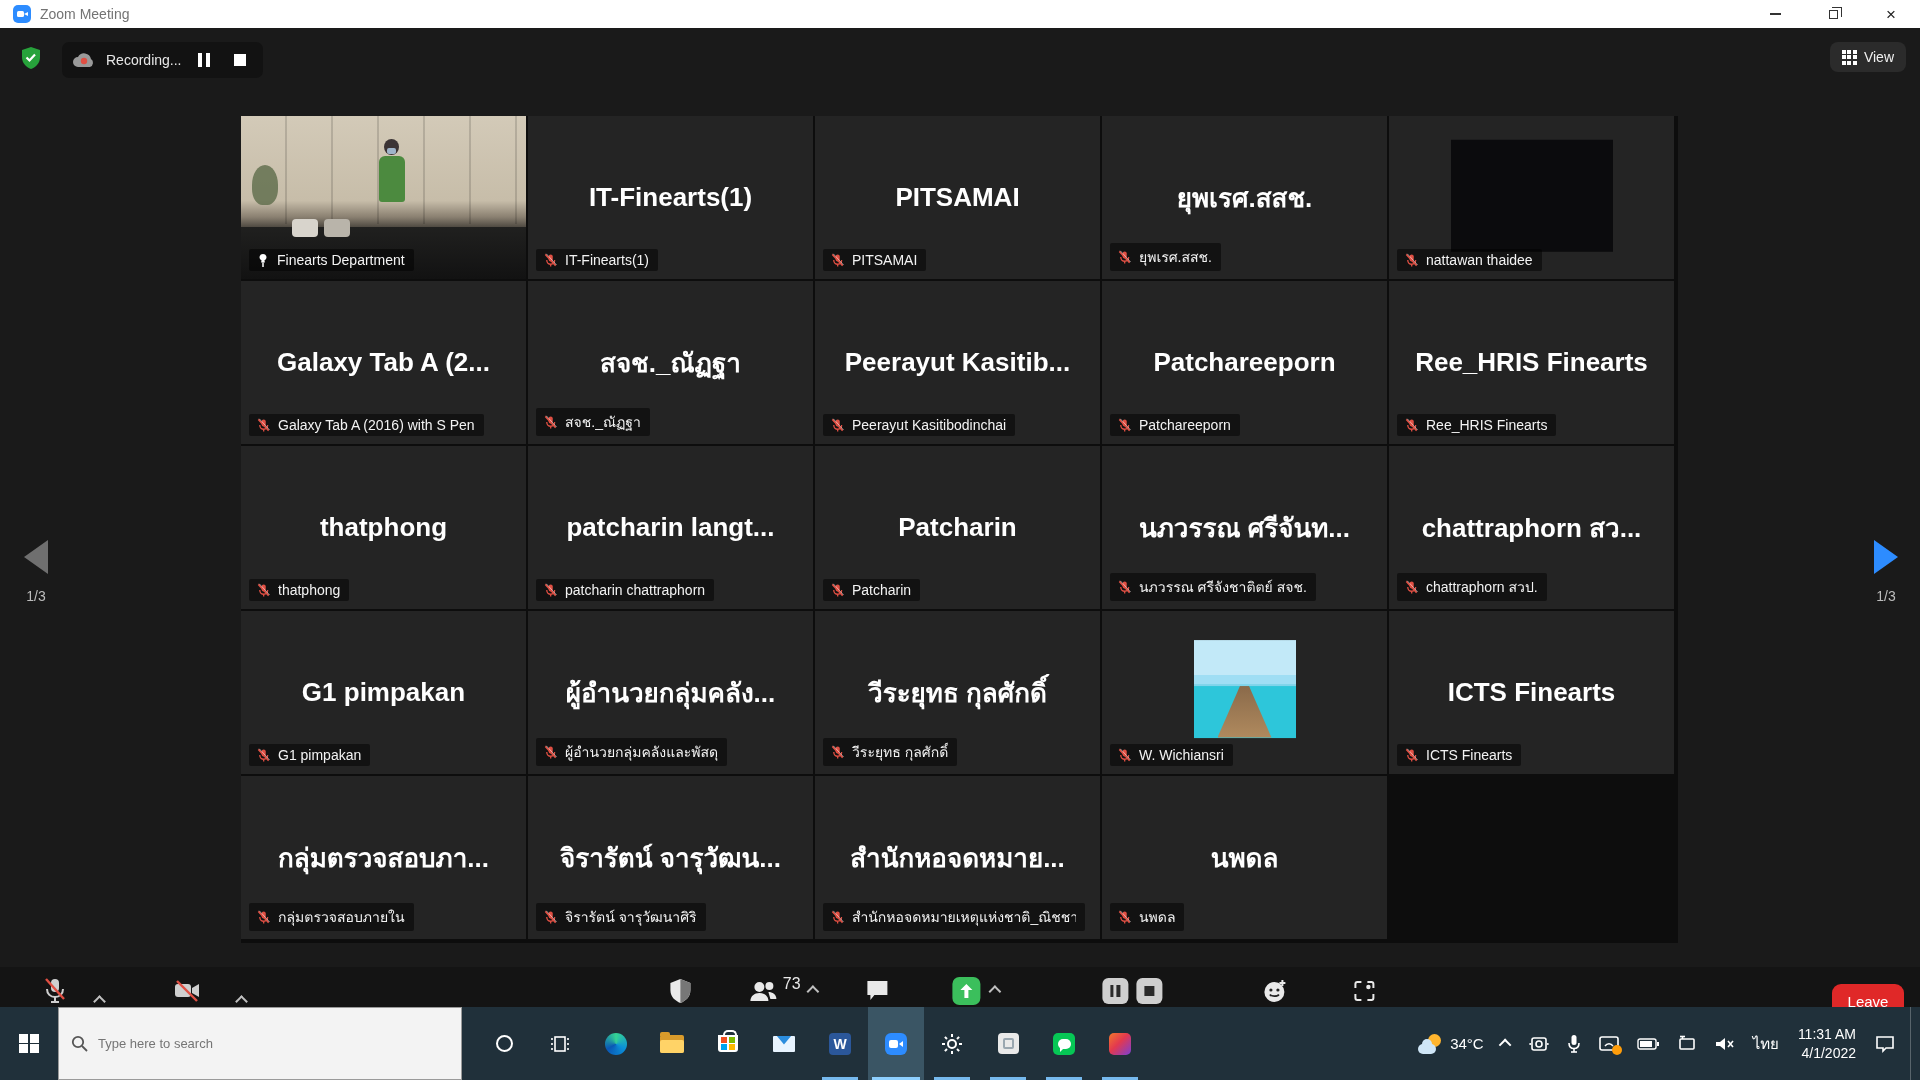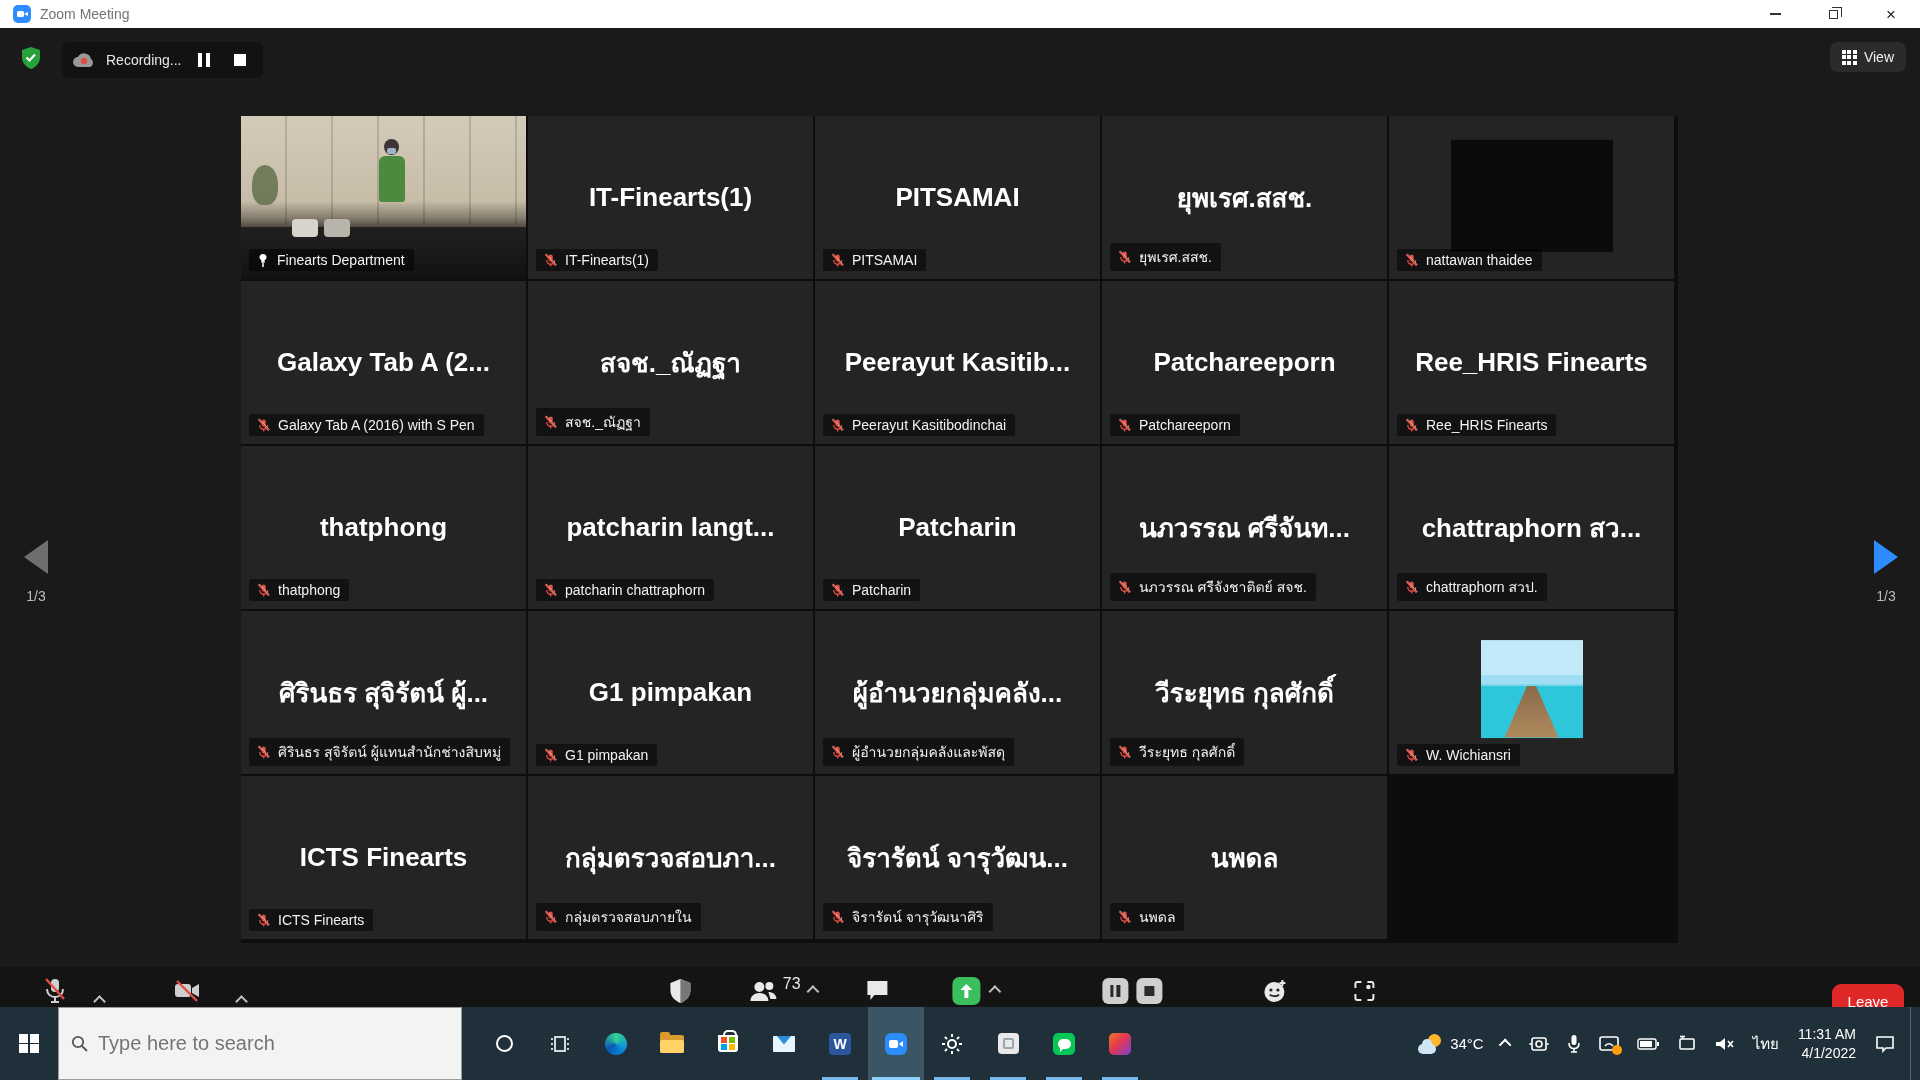--- a/index.html
+++ b/index.html
@@ -115,21 +115,21 @@
 
   
   .taskbar { position:absolute; left:0; top:1007px; width:1920px; height:73px; background:#20303a;
     display:flex; align-items:center; }
   .start { width:58px; height:100%; display:flex; align-items:center; justify-content:center; }
   .win-logo { display:grid; grid-template-columns:9px 9px; gap:1.5px; transform:none; }
   .win-logo i { width:9px; height:9px; background:#fff; }
   .search-box { width:404px; height:100%; background:#f3f3f3; border:1px solid #9a9a9a;
     display:flex; align-items:center; gap:10px; padding:0 12px; }
   .search-box svg { flex:none; }
-  .search-box input { border:none; outline:none; background:transparent; font-size:20px; color:#444;
+  .search-box input { border:none; outline:none; background:transparent; font-size:13px; color:#444;
     width:100%; font-family:inherit; }
   .tb-apps { display:flex; align-items:center; height:100%; margin-left:14px; }
   .tb-app { width:56px; height:100%; display:flex; align-items:center; justify-content:center; position:relative; }
   .tb-app.open:after { content:""; position:absolute; bottom:0; left:10px; right:10px; height:3px; background:#76b9ed; }
   .tb-app.active { background:#3a5564; }
   .tb-app.active:after { content:""; position:absolute; bottom:0; left:4px; right:4px; height:3px; background:#8ed0ff; }
   .ring { width:17px; height:17px; border:2.5px solid #fff; border-radius:50%; }
   .edge-ic { width:22px; height:22px; border-radius:50%; background:conic-gradient(#35d393,#0b8fd8,#0a57b5,#35d393); }
   .folder-ic { position:relative; width:24px; height:18px; }
   .folder-ic .back { position:absolute; inset:0; background:#d99b2b; border-radius:2px; }
@@ -429,33 +429,20 @@
               <rect x="6" y="1.5" width="4.4" height="7.5" rx="2.2" fill="#e04f43"></rect>
               <path d="M4 7.5c0 3 2 4.5 4.2 4.5s4.2-1.5 4.2-4.5" stroke="#e04f43" stroke-width="1.4" fill="none"></path>
               <line x1="8.2" y1="12" x2="8.2" y2="14.5" stroke="#e04f43" stroke-width="1.4"></line>
               <line x1="2.5" y1="1.5" x2="13.5" y2="13.5" stroke="#e04f43" stroke-width="1.7"></line>
               <line x1="3.5" y1="0.8" x2="14.5" y2="12.8" stroke="#fff" stroke-width="0.8" opacity="0.7"></line>
             </svg>
             <span>chattraphorn สวป.</span>
           </div>
         </div>
         <div class="tile">
-          <div class="center-name">ศิรินธร สุจิรัตน์ ผู้...</div>
-          <div class="name-tag">
-            <svg width="15" height="15" viewBox="0 0 16 16">
-              <rect x="6" y="1.5" width="4.4" height="7.5" rx="2.2" fill="#e04f43"></rect>
-              <path d="M4 7.5c0 3 2 4.5 4.2 4.5s4.2-1.5 4.2-4.5" stroke="#e04f43" stroke-width="1.4" fill="none"></path>
-              <line x1="8.2" y1="12" x2="8.2" y2="14.5" stroke="#e04f43" stroke-width="1.4"></line>
-              <line x1="2.5" y1="1.5" x2="13.5" y2="13.5" stroke="#e04f43" stroke-width="1.7"></line>
-              <line x1="3.5" y1="0.8" x2="14.5" y2="12.8" stroke="#fff" stroke-width="0.8" opacity="0.7"></line>
-            </svg>
-            <span>ศิรินธร สุจิรัตน์ ผู้แทนสำนักช่างสิบหมู่</span>
-          </div>
-        </div>
-        <div class="tile">
           <div class="center-name">G1 pimpakan</div>
           <div class="name-tag">
             <svg width="15" height="15" viewBox="0 0 16 16">
               <rect x="6" y="1.5" width="4.4" height="7.5" rx="2.2" fill="#e04f43"></rect>
               <path d="M4 7.5c0 3 2 4.5 4.2 4.5s4.2-1.5 4.2-4.5" stroke="#e04f43" stroke-width="1.4" fill="none"></path>
               <line x1="8.2" y1="12" x2="8.2" y2="14.5" stroke="#e04f43" stroke-width="1.4"></line>
               <line x1="2.5" y1="1.5" x2="13.5" y2="13.5" stroke="#e04f43" stroke-width="1.7"></line>
               <line x1="3.5" y1="0.8" x2="14.5" y2="12.8" stroke="#fff" stroke-width="0.8" opacity="0.7"></line>
             </svg>
             <span>G1 pimpakan</span>
@@ -533,20 +520,33 @@
           <div class="center-name">จิรารัตน์ จารุวัฒน...</div>
           <div class="name-tag">
             <svg width="15" height="15" viewBox="0 0 16 16">
               <rect x="6" y="1.5" width="4.4" height="7.5" rx="2.2" fill="#e04f43"></rect>
               <path d="M4 7.5c0 3 2 4.5 4.2 4.5s4.2-1.5 4.2-4.5" stroke="#e04f43" stroke-width="1.4" fill="none"></path>
               <line x1="8.2" y1="12" x2="8.2" y2="14.5" stroke="#e04f43" stroke-width="1.4"></line>
               <line x1="2.5" y1="1.5" x2="13.5" y2="13.5" stroke="#e04f43" stroke-width="1.7"></line>
               <line x1="3.5" y1="0.8" x2="14.5" y2="12.8" stroke="#fff" stroke-width="0.8" opacity="0.7"></line>
             </svg>
             <span>จิรารัตน์ จารุวัฒนาศิริ</span>
+          </div>
+        </div>
+        <div class="tile">
+          <div class="center-name">สำนักหอจดหมาย...</div>
+          <div class="name-tag">
+            <svg width="15" height="15" viewBox="0 0 16 16">
+              <rect x="6" y="1.5" width="4.4" height="7.5" rx="2.2" fill="#e04f43"></rect>
+              <path d="M4 7.5c0 3 2 4.5 4.2 4.5s4.2-1.5 4.2-4.5" stroke="#e04f43" stroke-width="1.4" fill="none"></path>
+              <line x1="8.2" y1="12" x2="8.2" y2="14.5" stroke="#e04f43" stroke-width="1.4"></line>
+              <line x1="2.5" y1="1.5" x2="13.5" y2="13.5" stroke="#e04f43" stroke-width="1.7"></line>
+              <line x1="3.5" y1="0.8" x2="14.5" y2="12.8" stroke="#fff" stroke-width="0.8" opacity="0.7"></line>
+            </svg>
+            <span>สำนักหอจดหมายเหตุแห่งชาติ_ณิชชา</span>
           </div>
         </div>
         <div class="tile">
           <div class="center-name">นพดล</div>
           <div class="name-tag">
             <svg width="15" height="15" viewBox="0 0 16 16">
               <rect x="6" y="1.5" width="4.4" height="7.5" rx="2.2" fill="#e04f43"></rect>
               <path d="M4 7.5c0 3 2 4.5 4.2 4.5s4.2-1.5 4.2-4.5" stroke="#e04f43" stroke-width="1.4" fill="none"></path>
               <line x1="8.2" y1="12" x2="8.2" y2="14.5" stroke="#e04f43" stroke-width="1.4"></line>
               <line x1="2.5" y1="1.5" x2="13.5" y2="13.5" stroke="#e04f43" stroke-width="1.7"></line>

